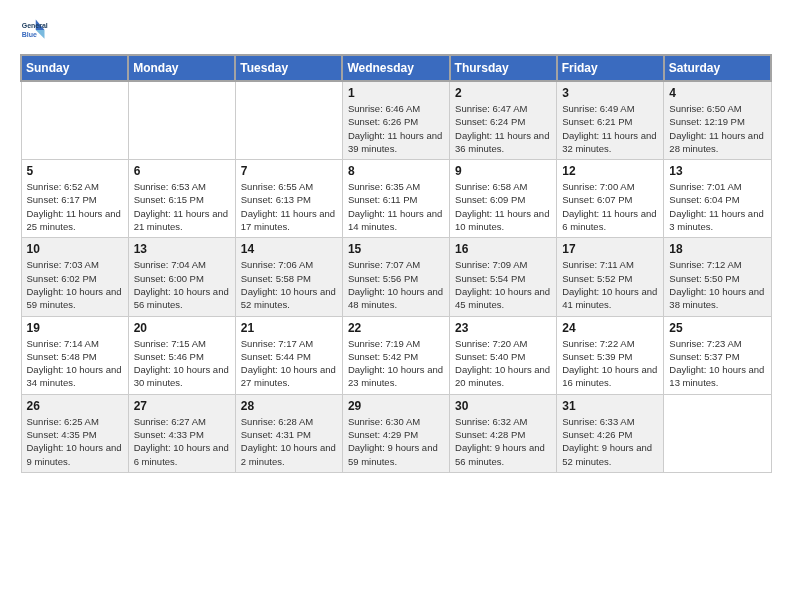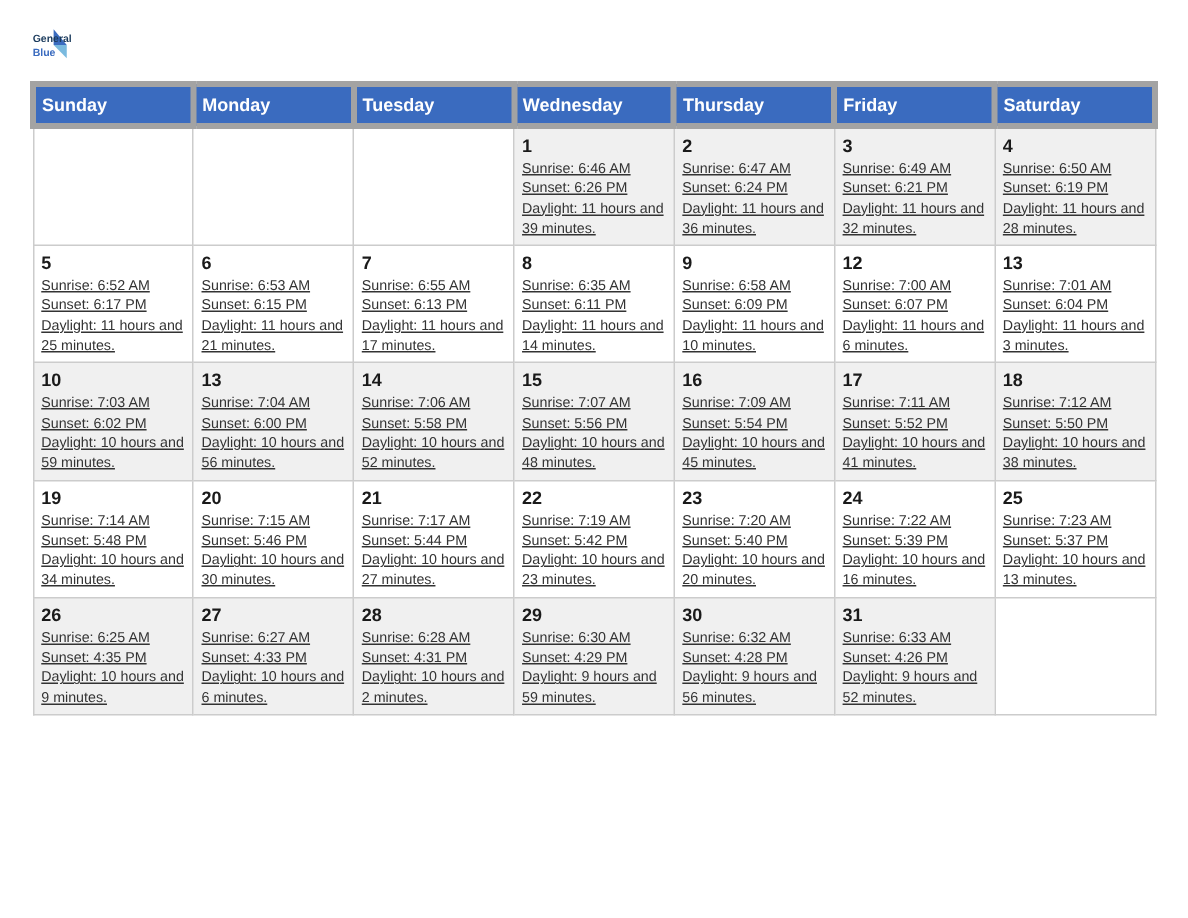--- a/index.html
+++ b/index.html
@@ -50,21 +50,21 @@
       border-collapse: collapse;
       table-layout: fixed;
     }
     .calendar th {
       background: #3a6bbf;
       color: #fff;
       font-size: 12px;
       font-weight: bold;
       padding: 5px 4px;
       text-align: left;
-      border: 4px solid #a3a3a3;
+      border: 2px solid #a3a3a3;
     }
     .calendar td {
       border: 1px solid #ccc;
       vertical-align: top;
       padding: 4px 5px;
       font-size: 10px;
       color: #222;
       height: 78px;
       background: #fff;
     }
@@ -74,21 +74,20 @@
     .day-number {
       font-size: 12px;
       font-weight: bold;
       color: #1a1a1a;
       margin-bottom: 2px;
     }
     .day-info {
       font-size: 9.5px;
       color: #333;
       line-height: 1.4;
-      text-decoration: underline;
     }
     .empty-cell {
       background: #f5f5f5;
     }
   </style>
 </head>
 <body>
 
 <div class="page">
   <div class="header">
@@ -141,21 +140,21 @@
           <td class="shaded">
             <div class="day-number">3</div>
             <div class="day-info">Sunrise: 6:49 AM
 Sunset: 6:21 PM
 Daylight: 11 hours
 and 32 minutes.</div>
           </td>
           <td class="shaded">
             <div class="day-number">4</div>
             <div class="day-info">Sunrise: 6:50 AM
-Sunset: 6:19 PM
+Sunset: 12:19 PM
 Daylight: 11 hours
 and 28 minutes.</div>
           </td>
         </tr>
         <tr>
           <td>
             <div class="day-number">5</div>
             <div class="day-info">Sunrise: 6:52 AM
 Sunset: 6:17 PM
 Daylight: 11 hours

